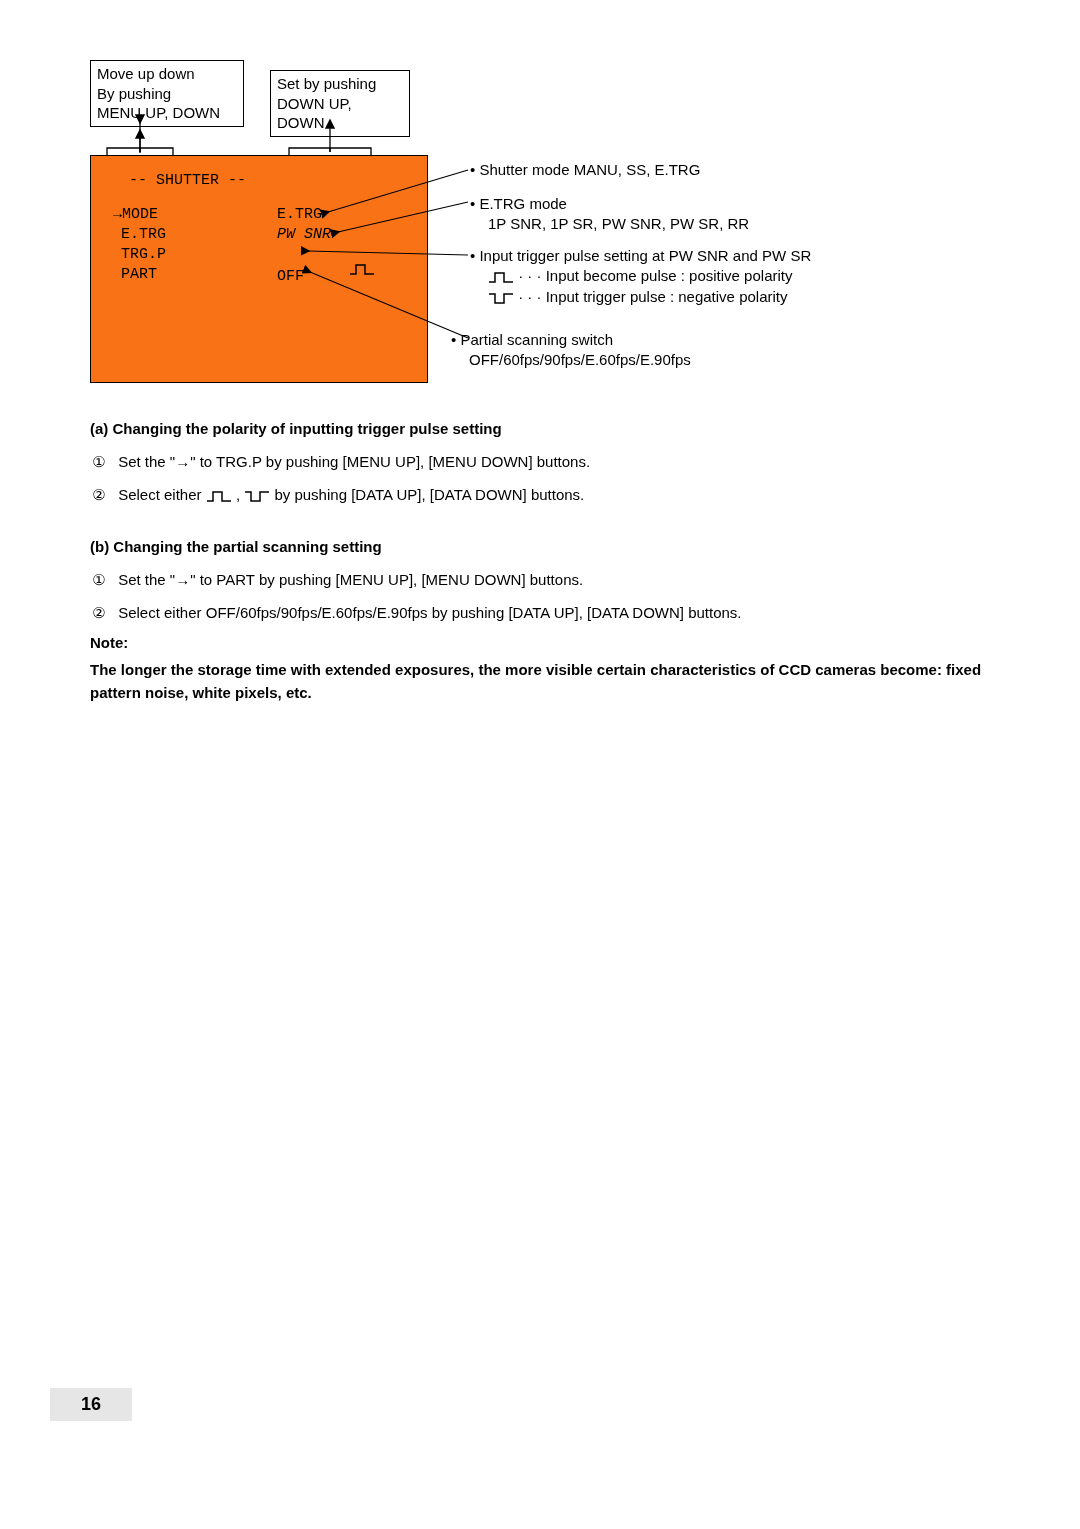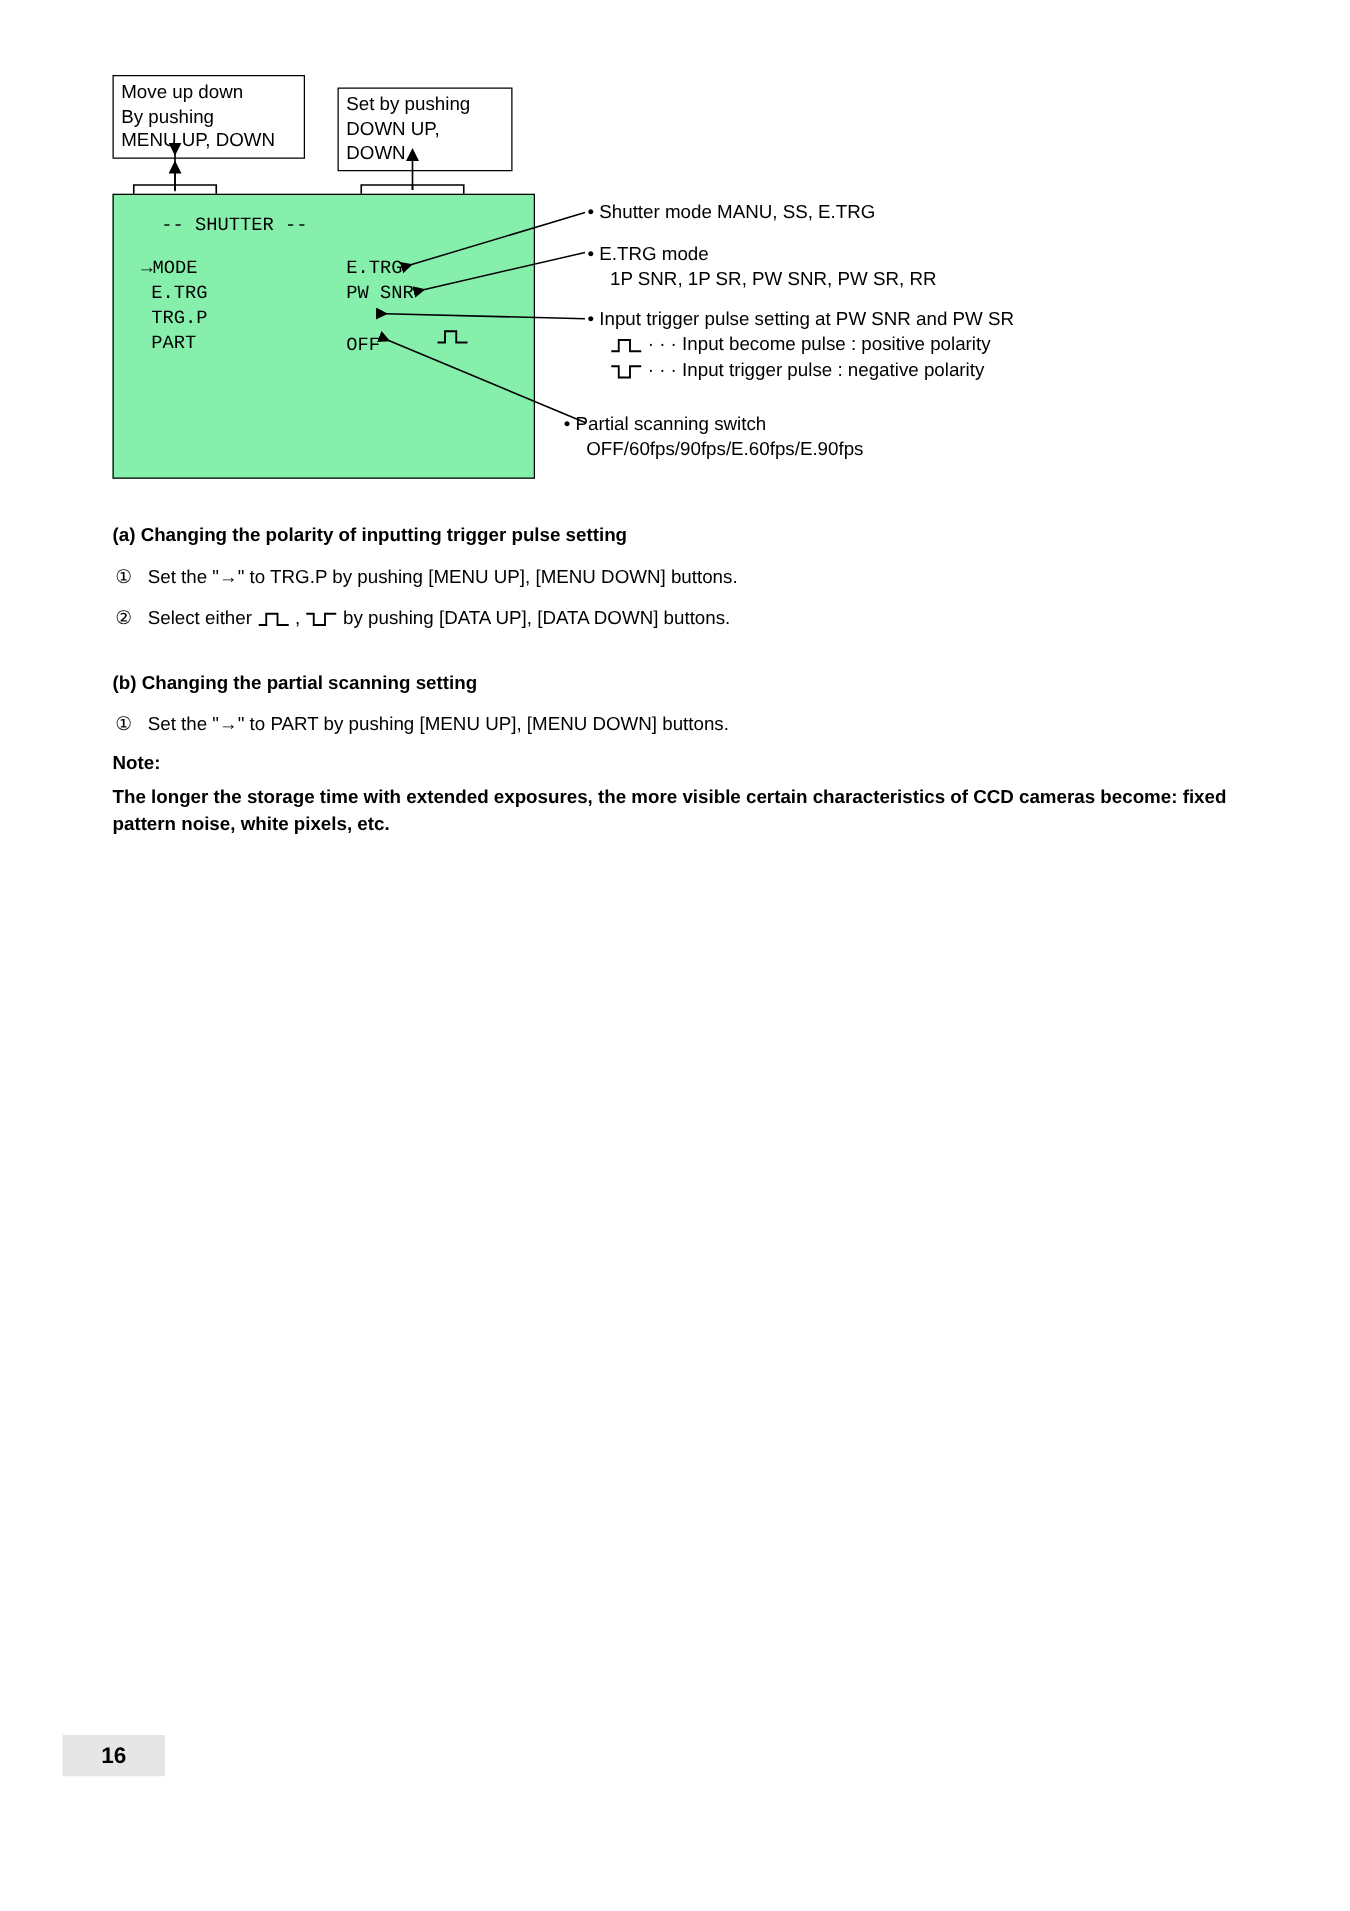--- a/index.html
+++ b/index.html
@@ -32,21 +32,21 @@
     position: absolute;
     border: 1.5px solid #000;
     background: #fff;
     padding: 3px 6px;
     font-size: 15px;
     line-height: 1.3;
   }
   .menu-box {
     position: absolute;
     border: 1.5px solid #000;
-    background: #86efac;
+    background: #f97316;
   }
   .menu-inner {
     font-family: "Courier New", monospace;
     font-size: 15px;
     white-space: pre;
     position: absolute;
   }
   .annot {
     position: absolute;
     font-size: 15px;
@@ -120,21 +120,21 @@
       <span>DOWN UP, DOWN</span>
     </div>
 
     <div class="menu-box" style="left:0; top:95px; width:336px; height:226px;">
       <div class="menu-inner" style="left:38px; top:16px;">-- SHUTTER --</div>
 
       <div class="menu-inner" style="left:22px; top:50px;">→MODE</div>
       <div class="menu-inner" style="left:186px; top:50px;">E.TRG</div>
 
       <div class="menu-inner" style="left:30px; top:70px;">E.TRG</div>
-      <div class="menu-inner" style="left:186px; top:70px;">PW SNR</div>
+      <div class="menu-inner" style="left:186px; top:70px;font-style:italic;">PW SNR</div>
 
       <div class="menu-inner" style="left:30px; top:90px;">TRG.P</div>
       <div class="menu-inner" style="left:186px; top:88px;">
         <svg class="pulse-icon" width="26" height="14" viewBox="0 0 26 14">
             <path d="M1 12 L7 12 L7 3 L16 3 L16 12 L25 12" fill="none" stroke="#000" stroke-width="1.5"></path>
           </svg>
       </div>
 
       <div class="menu-inner" style="left:30px; top:110px;">PART</div>
       <div class="menu-inner" style="left:186px; top:112px;">OFF</div>
@@ -218,18 +218,22 @@
   </div>
 
   <div style="height:22px;"></div>
 
   <div class="sub-head">(b) Changing the partial scanning setting</div>
 
   <div class="step">
     <span class="circ">①</span>
     <span>Set the "→" to PART by pushing [MENU UP], [MENU DOWN] buttons.</span>
   </div>
+  <div class="step">
+    <span class="circ">②</span>
+    <span>Select either OFF/60fps/90fps/E.60fps/E.90fps by pushing [DATA UP], [DATA DOWN] buttons.</span>
+  </div>
 
   <div class="note-head">Note:</div>
   <div class="note-body">The longer the storage time with extended exposures, the more visible certain characteristics of CCD cameras become: fixed pattern noise, white pixels, etc.</div>
 
   <div class="page-num">16</div>
 </div>
 
 </body></html>

